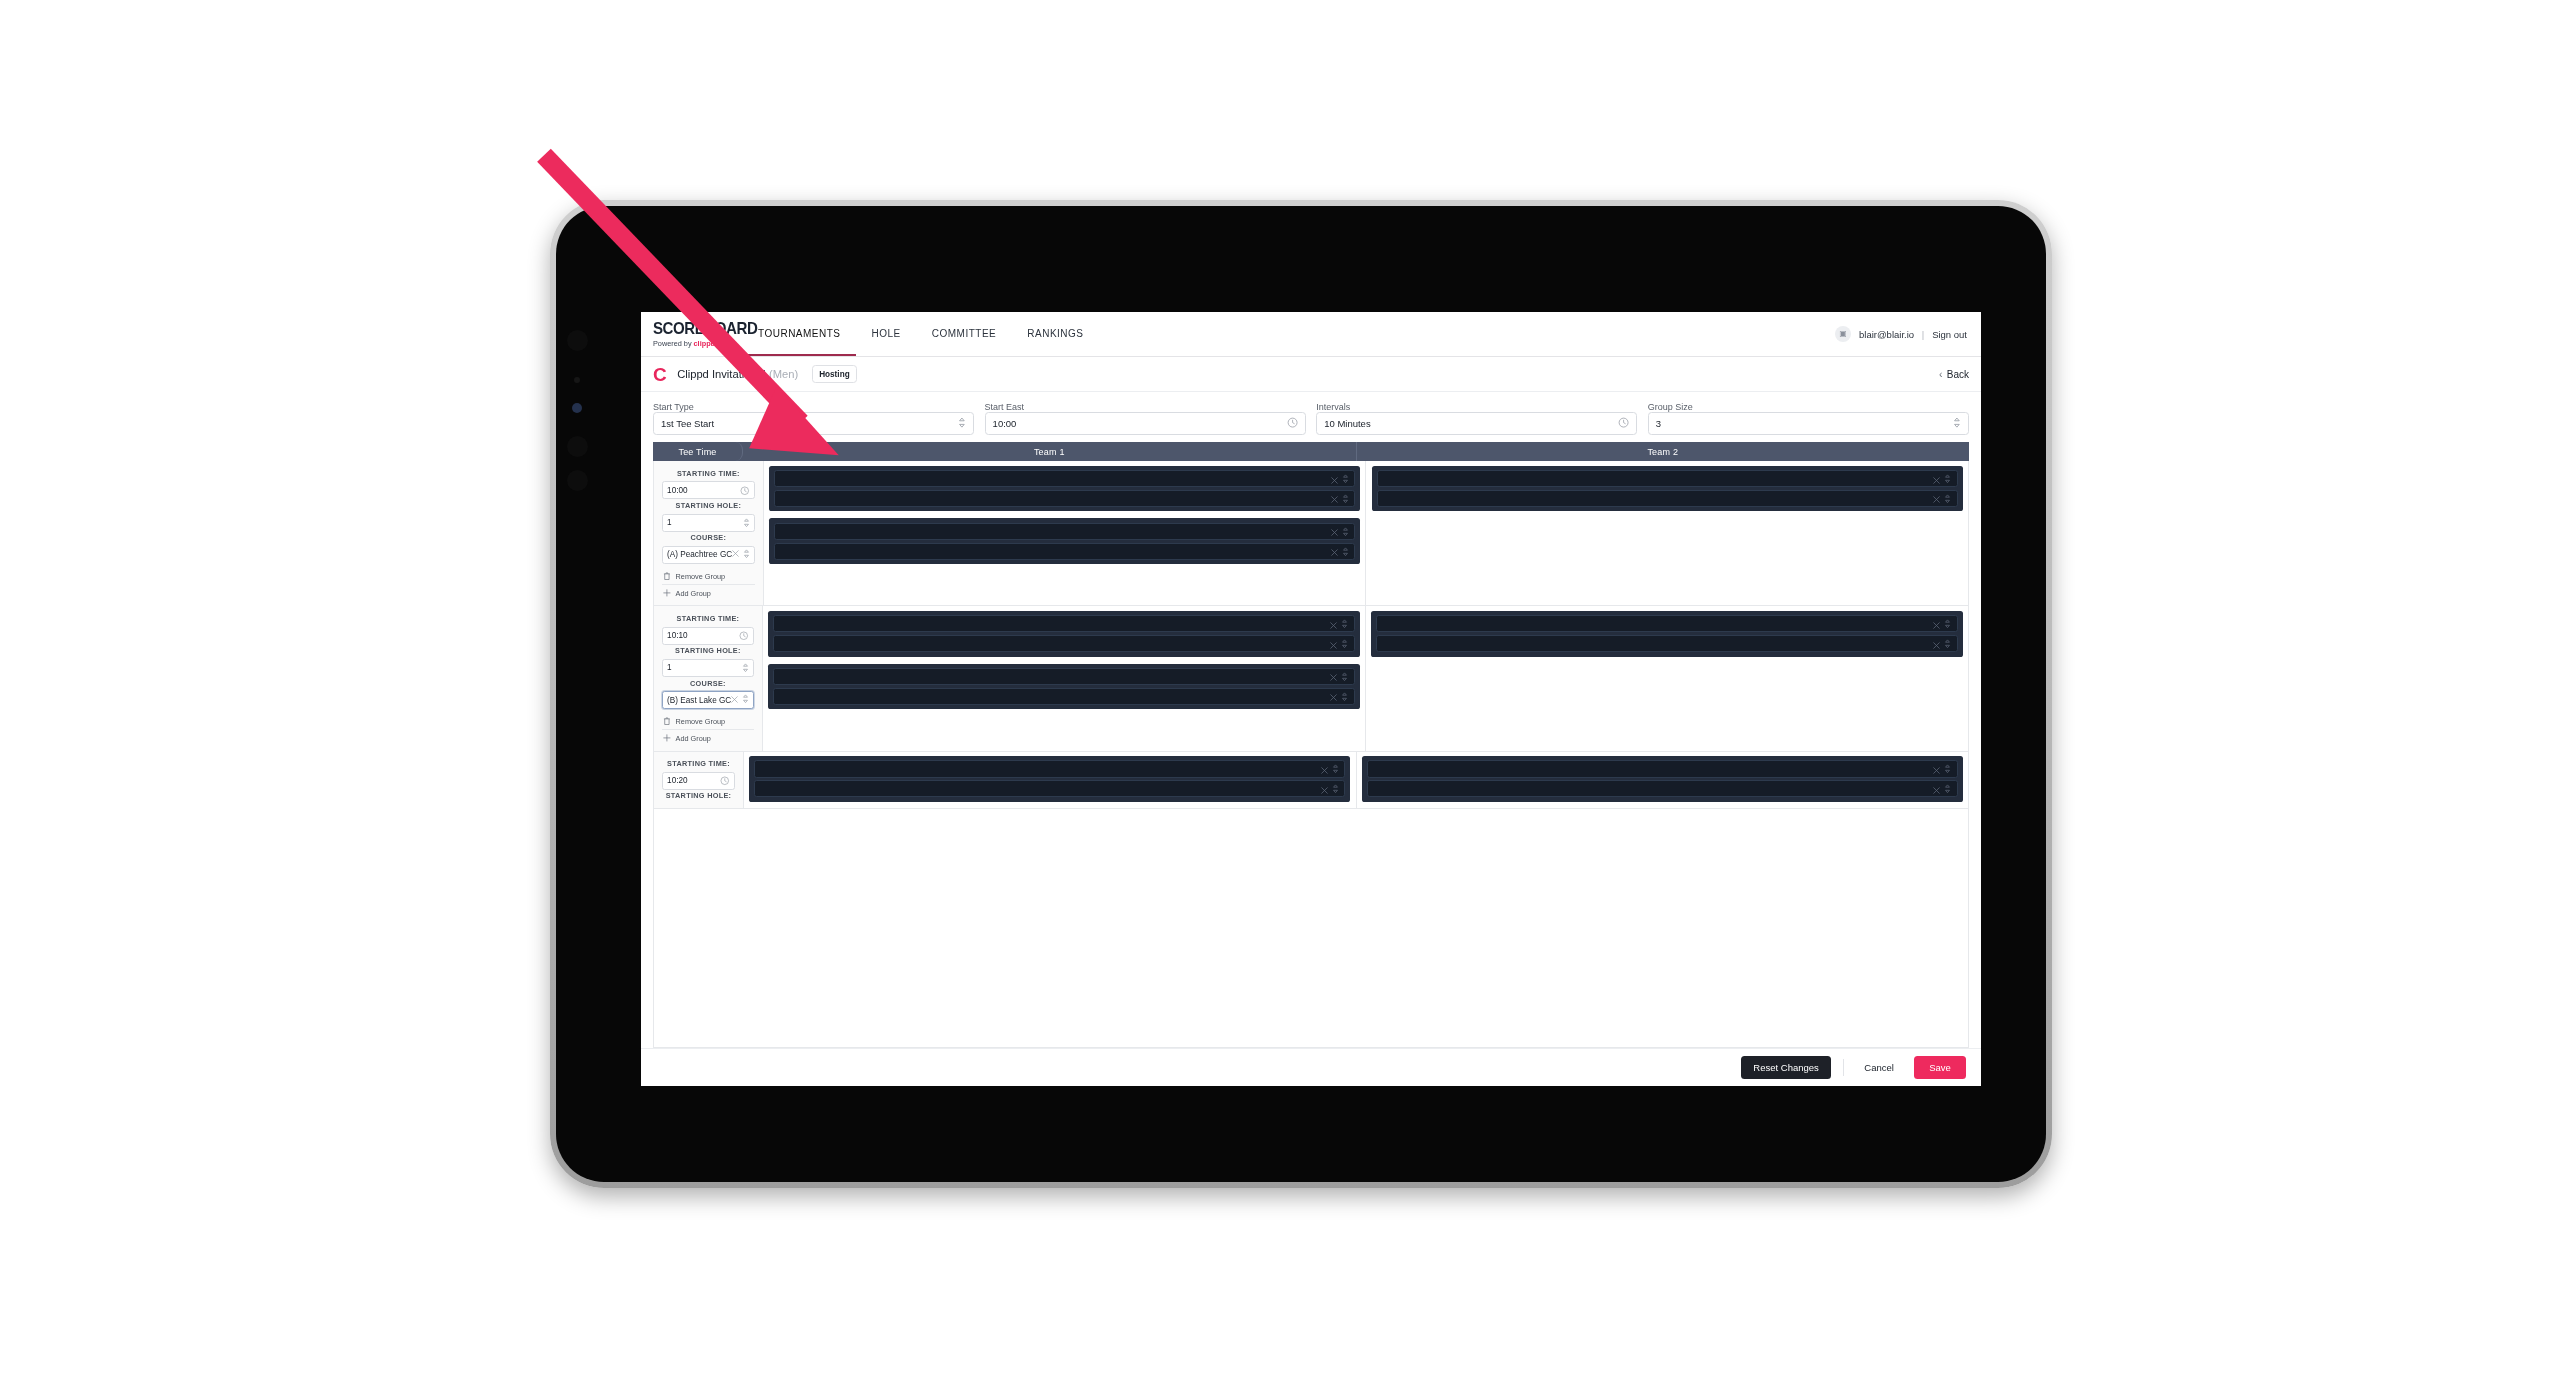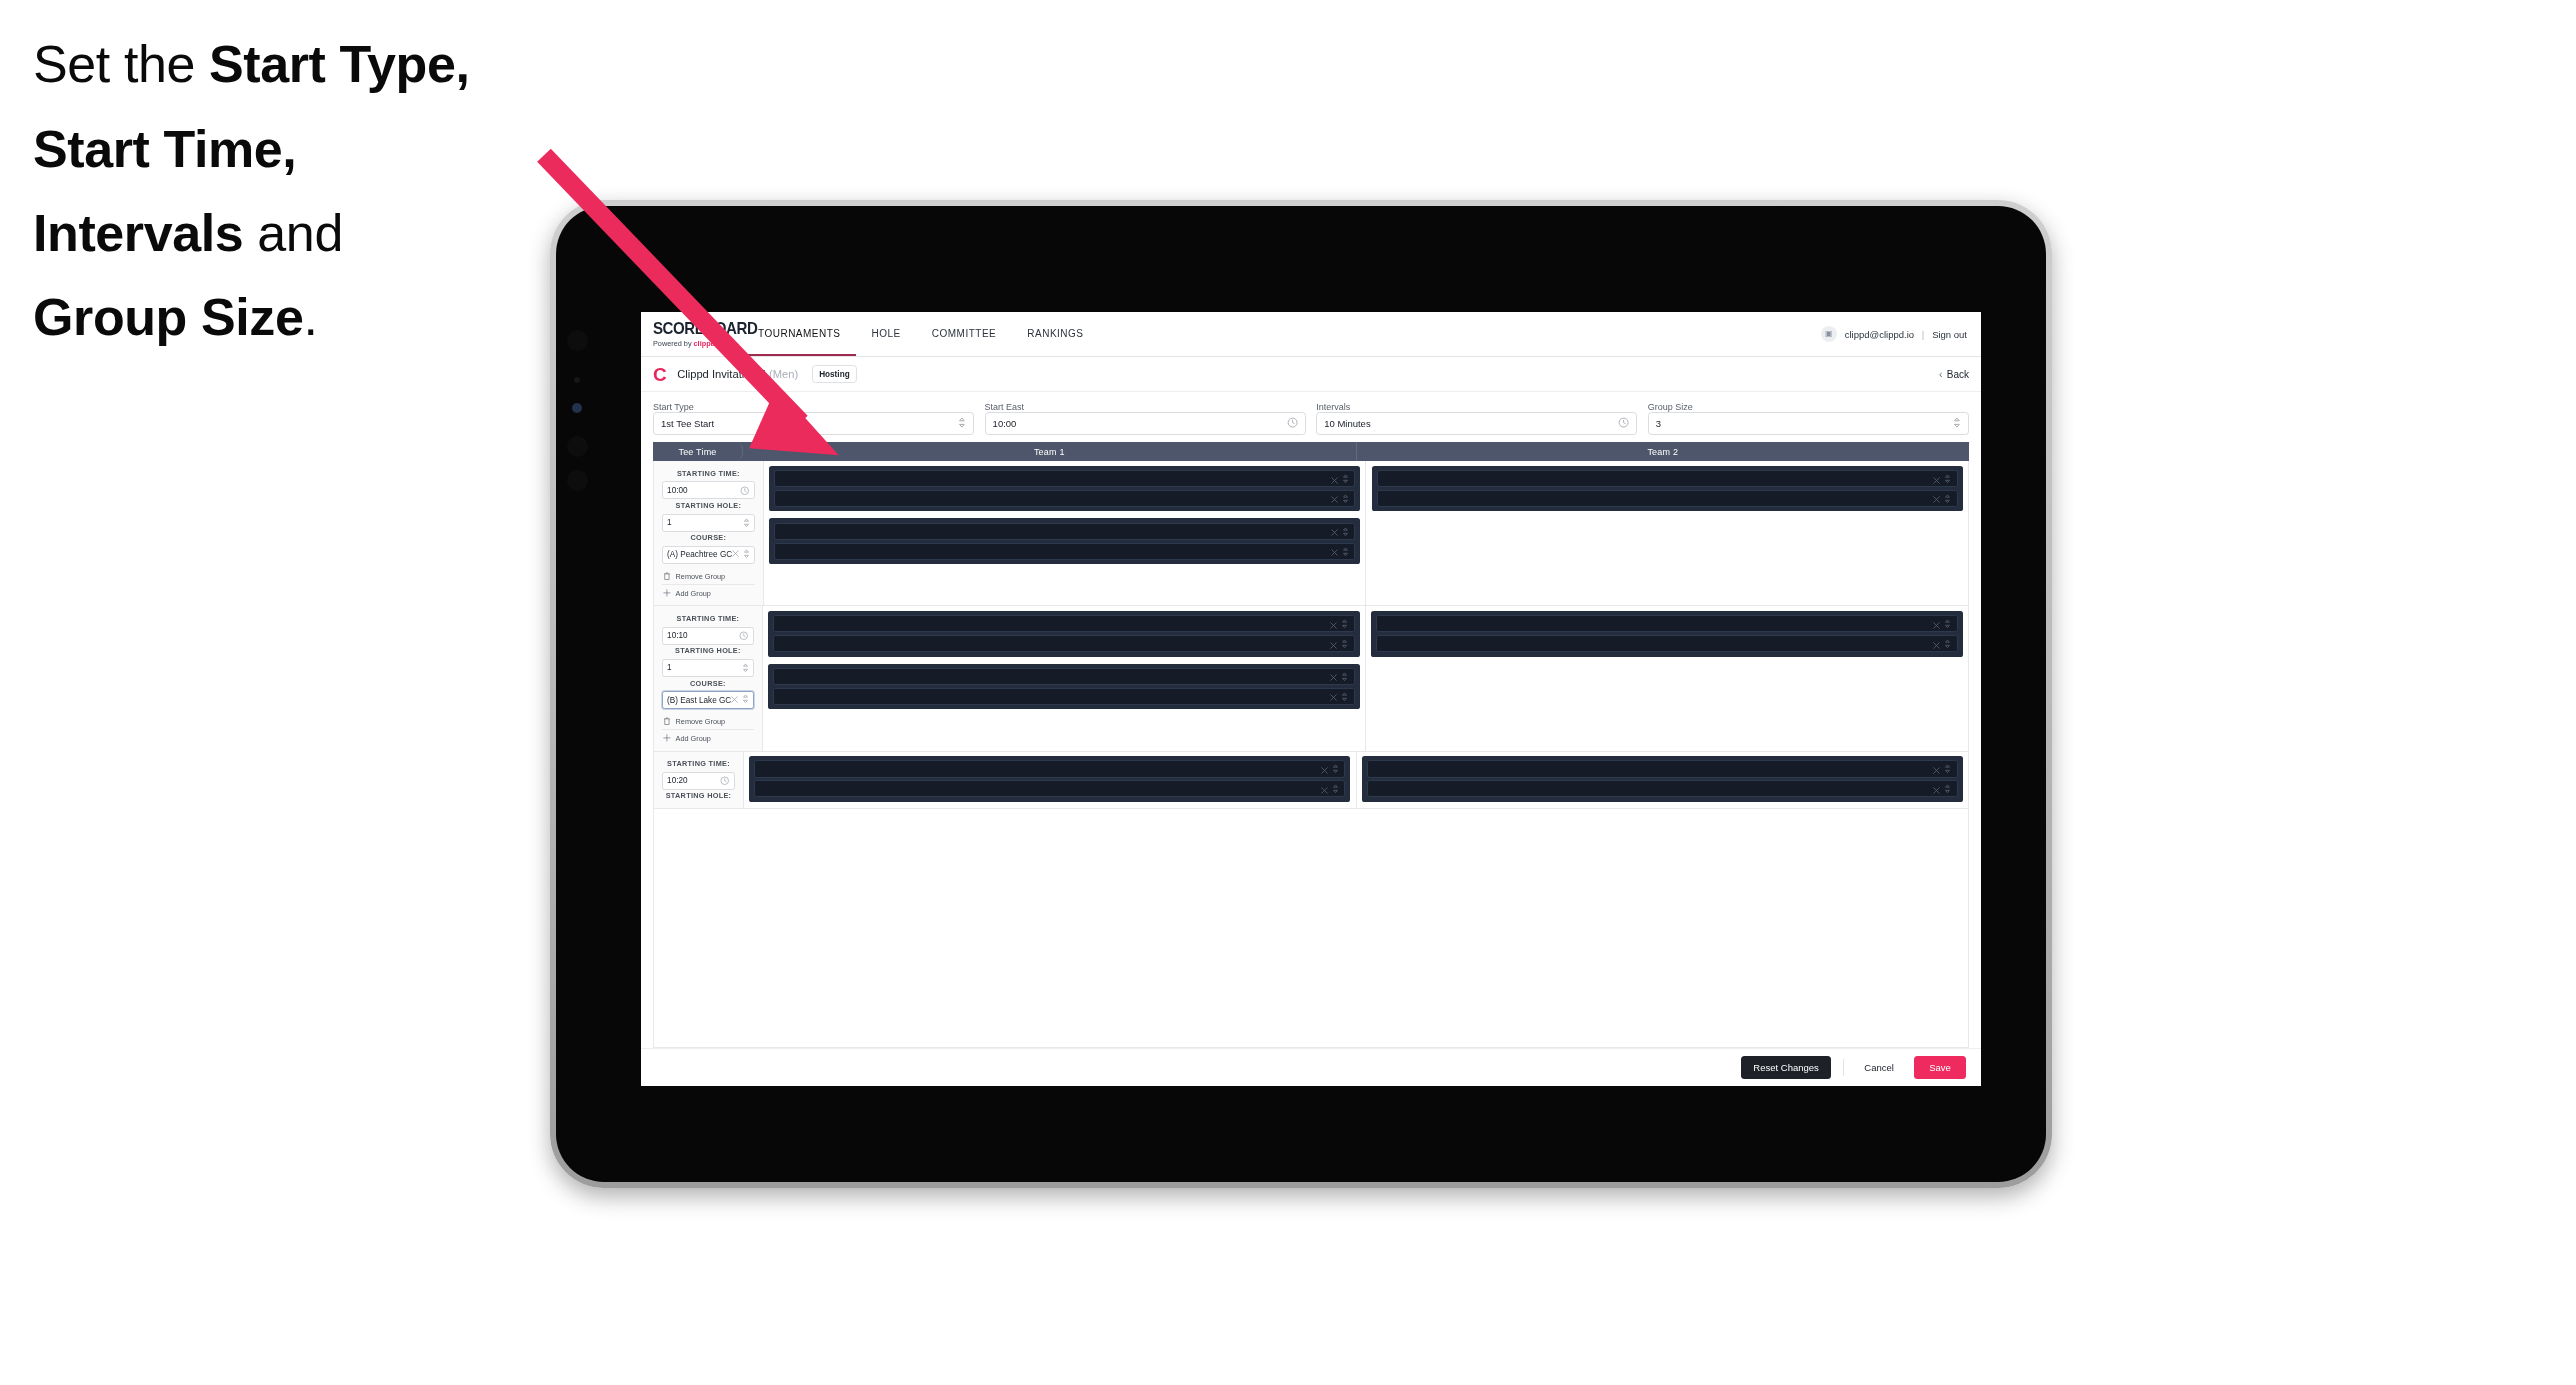--- a/index.html
+++ b/index.html
@@ -184,26 +184,20 @@
   .btn-cancel { background: transparent; color: #20262f; padding: 6px 8.6px; }
   .btn-save { background: #ee2a5e; color: #fff; padding: 6px 14.7px; font-weight: 500; }
 
   .vsep { width:0.9px; height: 17.3px; background: #e2e4e8; }
 </style>
 </head>
 <body>
 
 <div id="stage">
 
-  <div class="caption">
-    <span>Set the </span><b>Start Type,</b><br>
-    <b>Start Time,</b><br>
-    <b>Intervals</b><span> and</span><br>
-    <b>Group Size</b><span>.</span>
-  </div>
 
   <div class="tablet">
     <div class="tablet-screen">
       <div class="bezel-dot d1"></div>
       <div class="bezel-dot d2"></div>
       <div class="bezel-dot d3"></div>
       <div class="bezel-dot d4"></div>
       <div class="bezel-dot d5"></div>
 
       <div class="app">
@@ -214,21 +208,21 @@
             <div class="brand-sub"><span>Powered by </span><span class="pink">clippd</span></div>
           </div>
           <div class="navtabs">
             <div class="navtab active">TOURNAMENTS</div>
             <div class="navtab">HOLE</div>
             <div class="navtab">COMMITTEE</div>
             <div class="navtab">RANKINGS</div>
           </div>
           <div class="navright">
             <div class="avatar">▣</div>
-            <div class="user-email">clippd@clippd.io</div>
+            <div class="user-email">blair@blair.io</div>
             <div class="sep">|</div>
             <div class="signout">Sign out</div>
           </div>
         </div>
 
         <div class="tbar">
           <div class="tlogo">C</div>
           <div class="tname">Clippd Invitational</div>
           <div class="tgender">(Men)</div>
           <div class="badge-hosting">Hosting</div>

